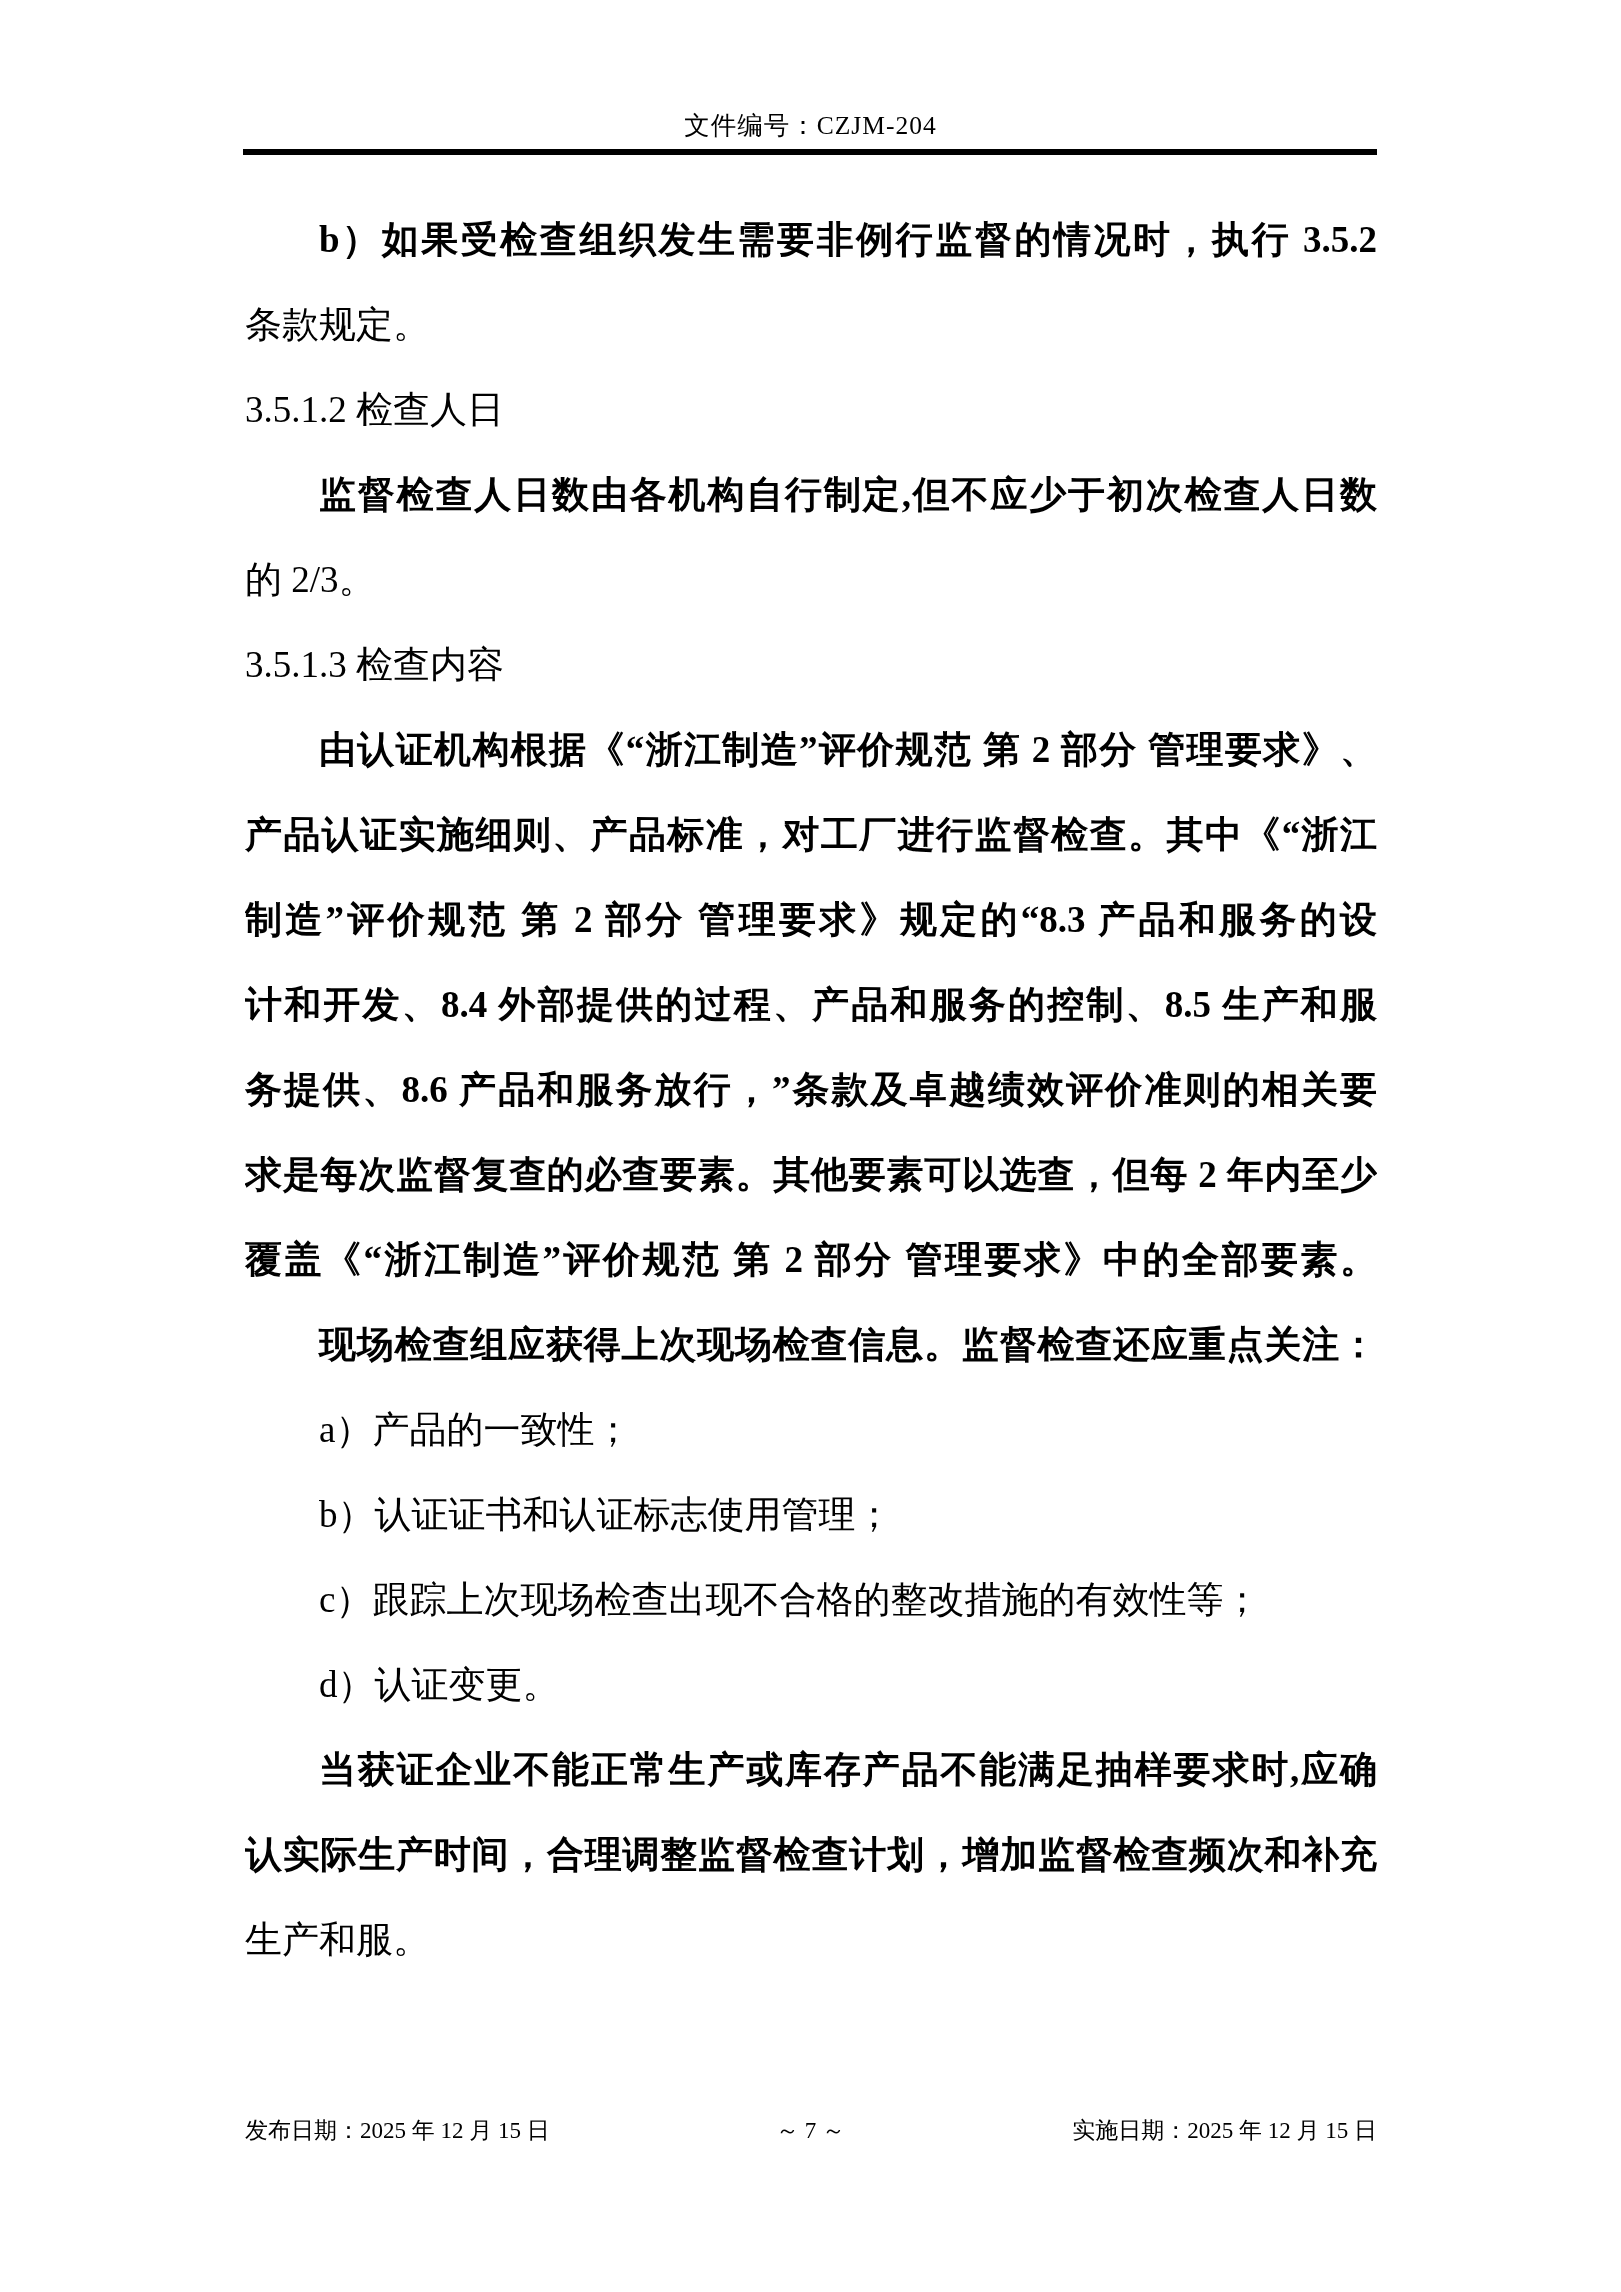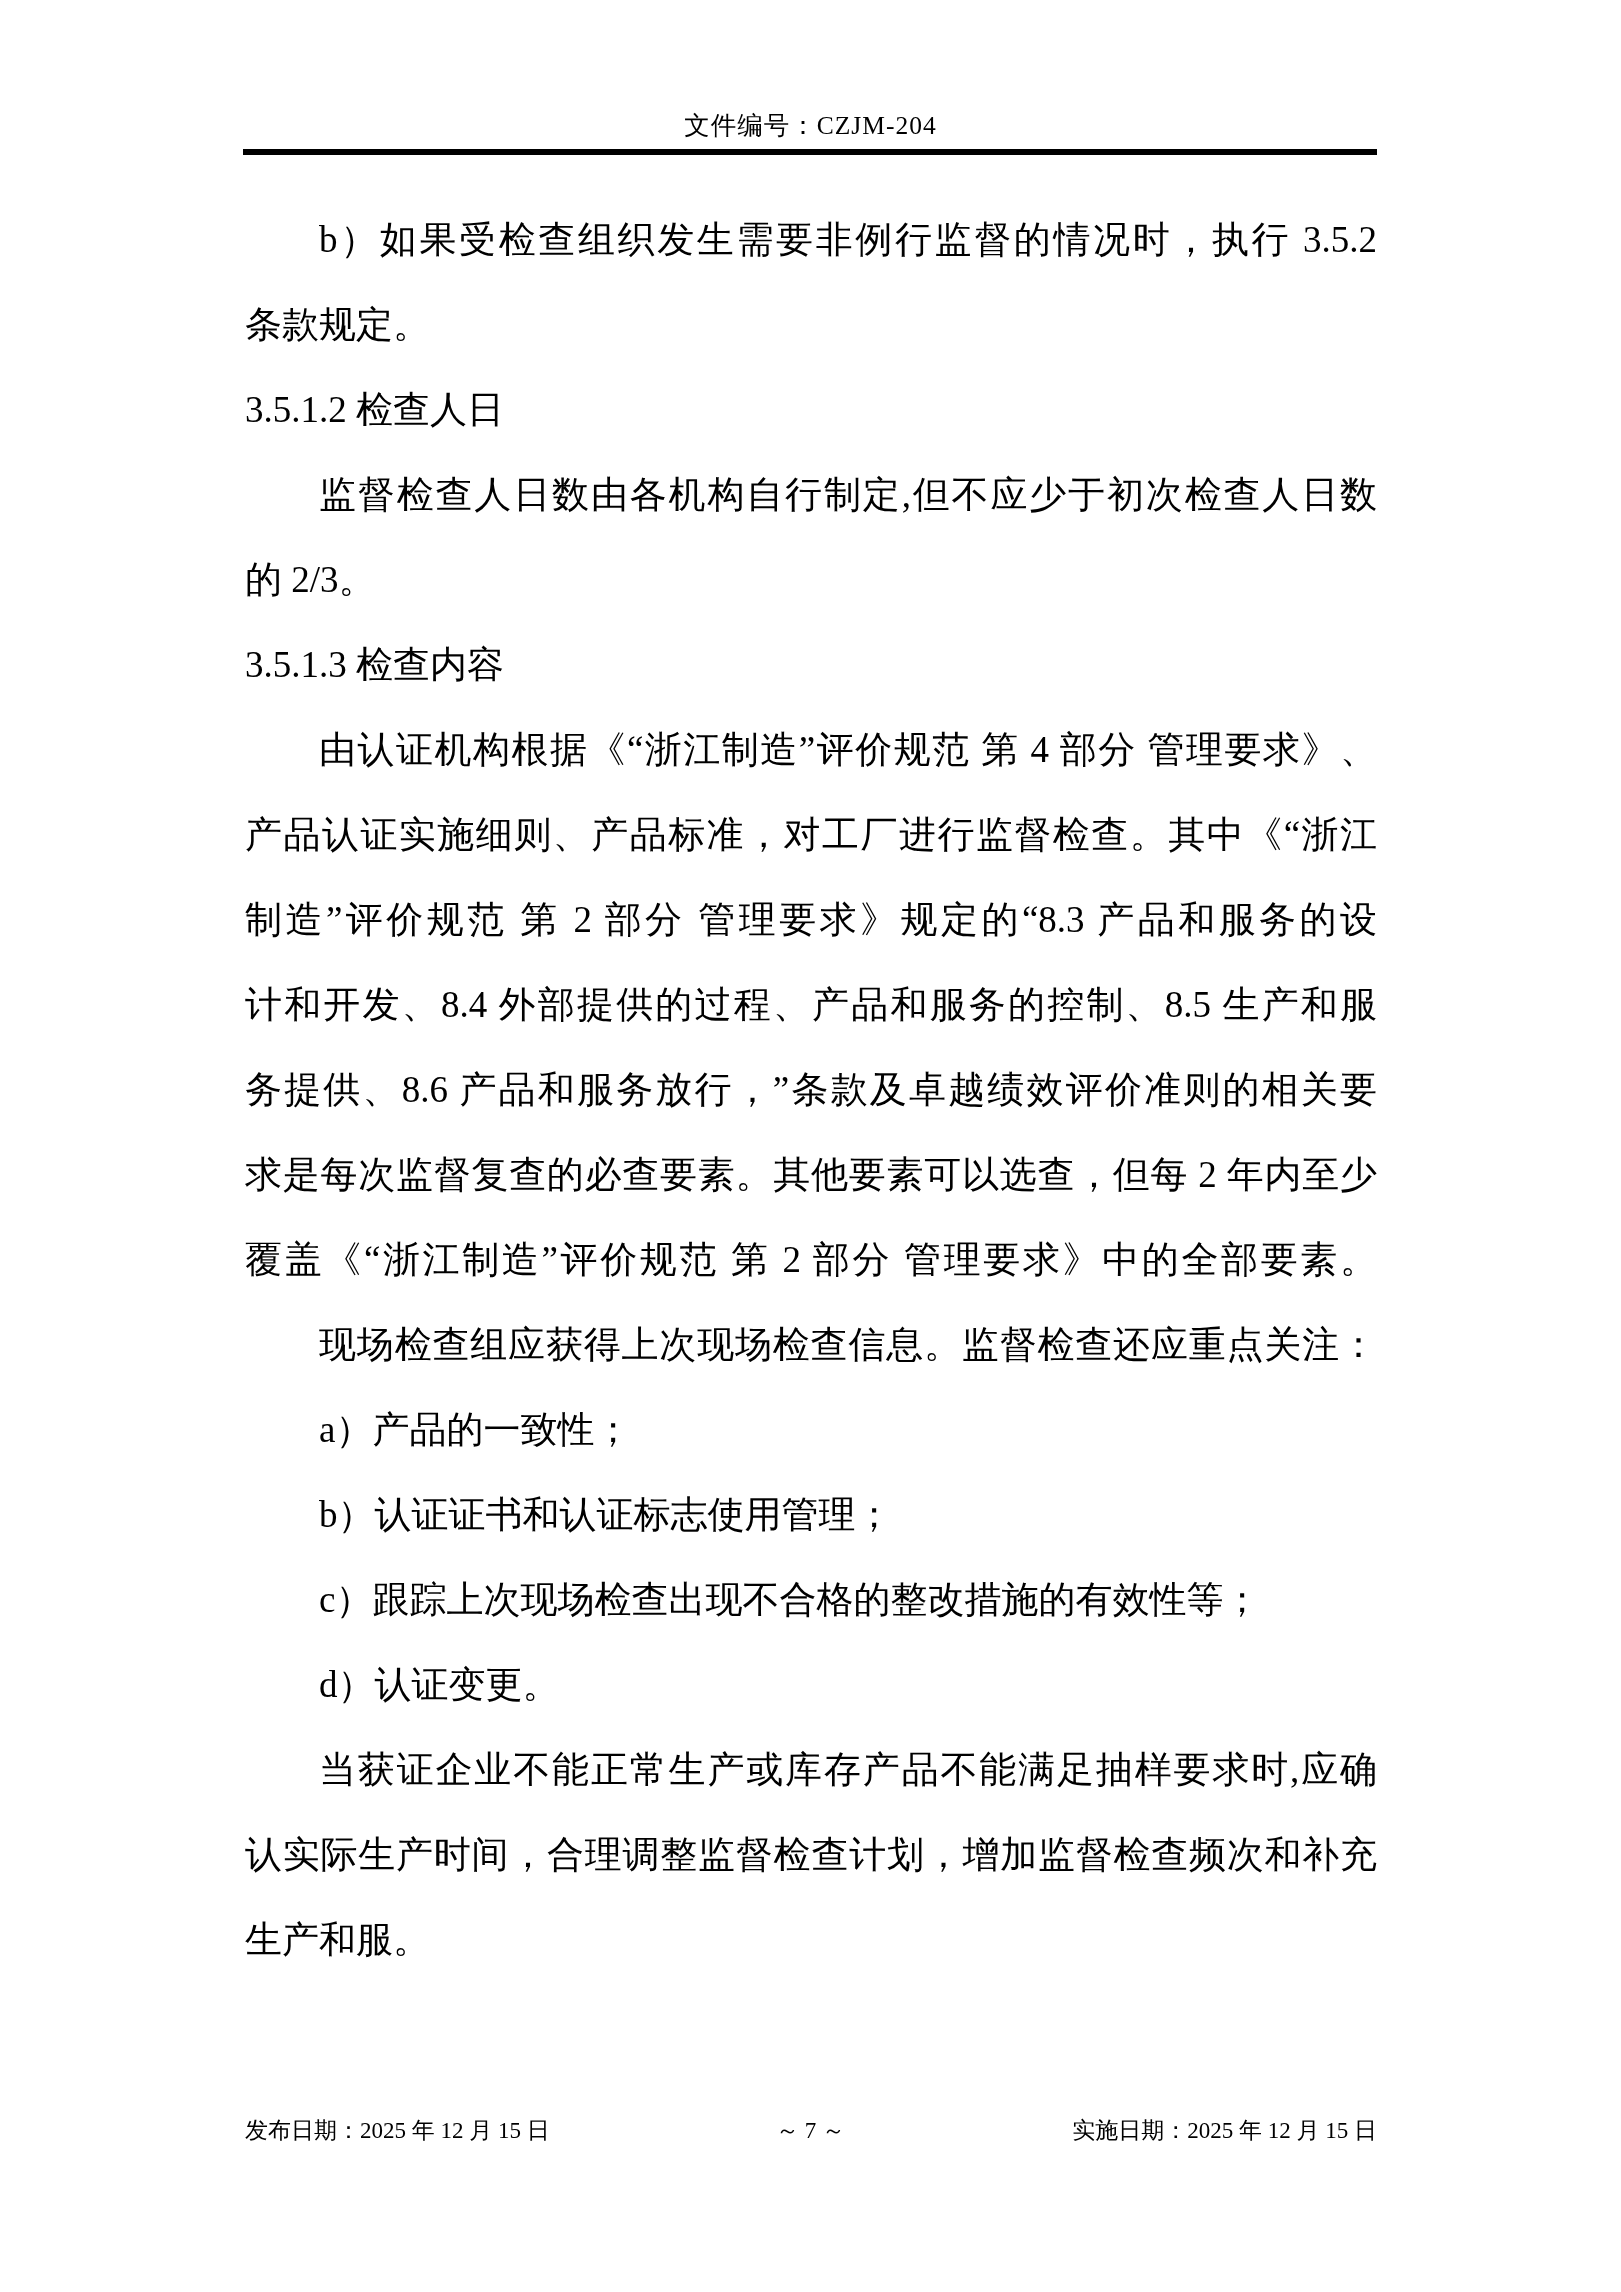--- a/index.html
+++ b/index.html
@@ -40,20 +40,21 @@
     height: 85px;
     line-height: 85px;
     font-size: 37px;
     white-space: nowrap;
     overflow: hidden;
   }
   .line.indent { text-indent: 74px; }
   .line.fill {
     white-space: normal;
     text-align: justify;
+    font-weight: bold;
   }
   .line.fill::after {
     content: "";
     display: inline-block;
     width: 100%;
     height: 0;
   }
   .footer-left, .footer-center, .footer-right {
     position: absolute;
     top: 2115px;
@@ -74,21 +75,21 @@
   <div class="header-rule"></div>
 
   <div class="doc-body" id="doc-body">
 
       <div class="line indent fill">b）如果受检查组织发生需要非例行监督的情况时，执行 3.5.2</div>
       <div class="line">条款规定。</div>
       <div class="line">3.5.1.2 检查人日</div>
       <div class="line indent fill">监督检查人日数由各机构自行制定,但不应少于初次检查人日数</div>
       <div class="line">的 2/3。</div>
       <div class="line">3.5.1.3 检查内容</div>
-      <div class="line indent fill">由认证机构根据《“浙江制造”评价规范 第 4 部分 管理要求》、</div>
+      <div class="line indent fill">由认证机构根据《“浙江制造”评价规范 第 2 部分 管理要求》、</div>
       <div class="line fill">产品认证实施细则、产品标准，对工厂进行监督检查。其中《“浙江</div>
       <div class="line fill">制造”评价规范 第 2 部分 管理要求》规定的“8.3 产品和服务的设</div>
       <div class="line fill">计和开发、8.4 外部提供的过程、产品和服务的控制、8.5 生产和服</div>
       <div class="line fill">务提供、8.6 产品和服务放行，”条款及卓越绩效评价准则的相关要</div>
       <div class="line fill">求是每次监督复查的必查要素。其他要素可以选查，但每 2 年内至少</div>
       <div class="line fill">覆盖《“浙江制造”评价规范 第 2 部分 管理要求》中的全部要素。</div>
       <div class="line indent fill">现场检查组应获得上次现场检查信息。监督检查还应重点关注：</div>
       <div class="line indent">a）产品的一致性；</div>
       <div class="line indent">b）认证证书和认证标志使用管理；</div>
       <div class="line indent">c）跟踪上次现场检查出现不合格的整改措施的有效性等；</div>

